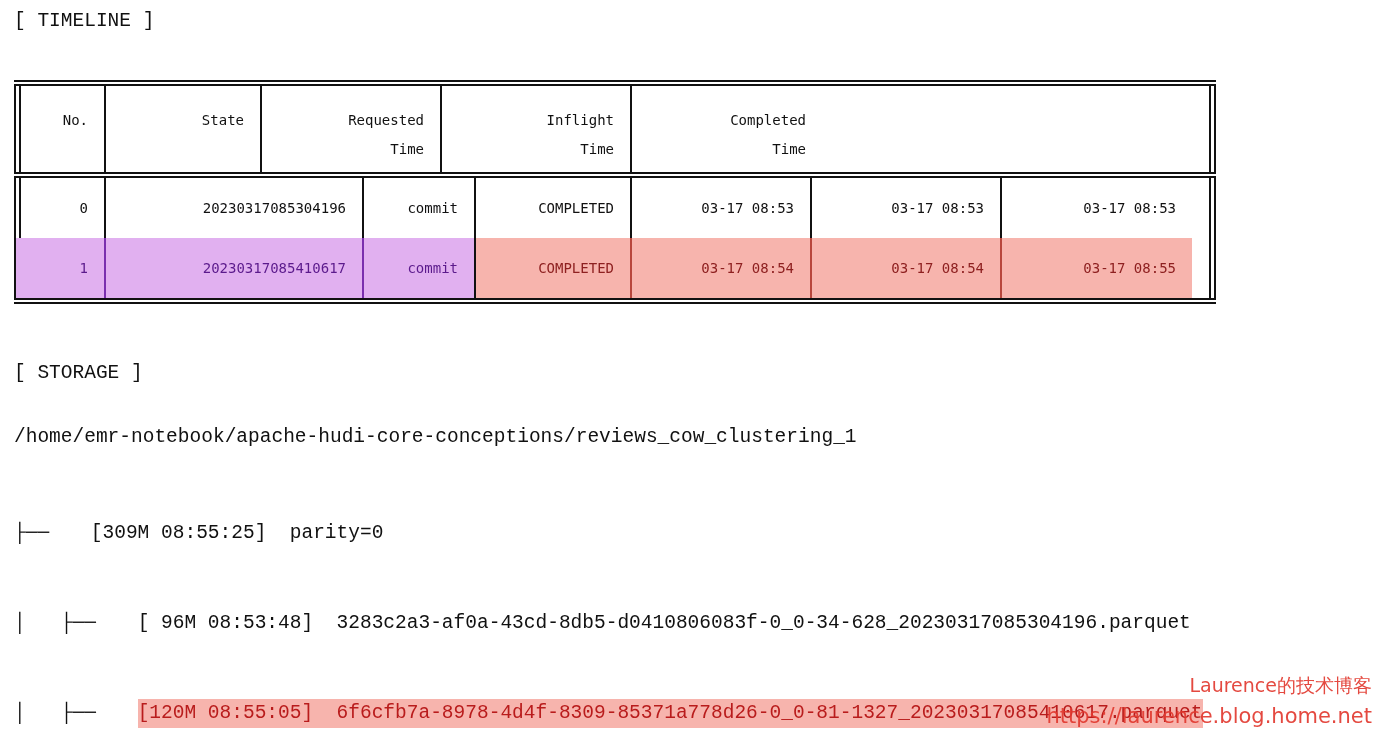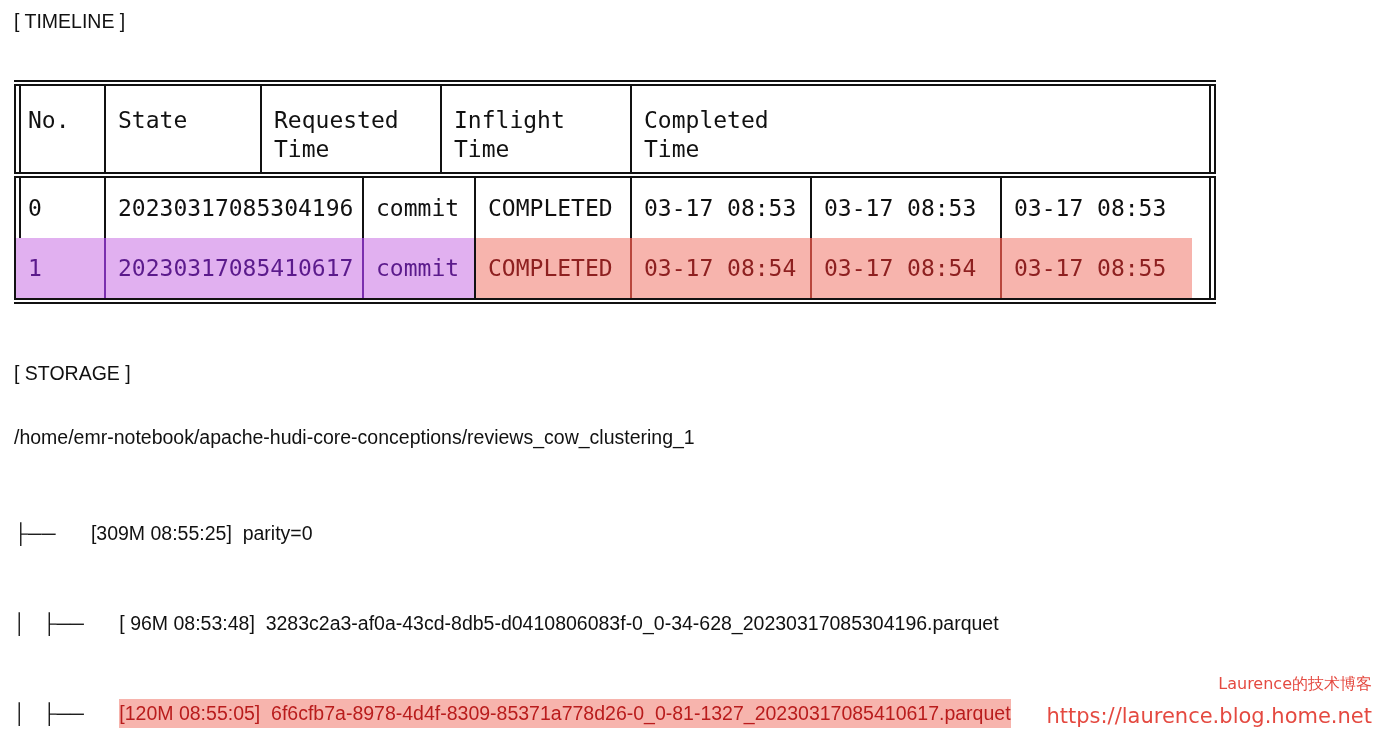--- a/index.html
+++ b/index.html
@@ -19,21 +19,21 @@
   }
 
   .page {
     position: relative;
     width: 1380px;
     height: 735px;
   }
 
   
   .mono {
-    font-family: Liberation Sans, sans-serif;
+    font-family: Liberation Mono, monospace;
     white-space: pre;
     letter-spacing: 0px;
   }
 
   .section-label {
     position: absolute;
     left: 14px;
     font-size: 19.5px;
     color: #111;
     white-space: pre;
@@ -71,28 +71,29 @@
     position: absolute;
     top: 0; bottom: 0;
     width: 2px;
     background: #111;
   }
   .tl-row::before { left: 3px; }
   .tl-row::after  { right: 3px; }
 
   .tl-cell {
     box-sizing: border-box;
-    padding: 0 0 0 12px;
+    padding: 0 16px 0 12px;
     display: flex;
     flex-direction: column;
     justify-content: center;
     white-space: pre;
-    font-size: 23px;
+    font-size: 14px;
     line-height: 29px;
     position: relative;
+    text-align: right;
   }
   .tl-cell + .tl-cell { border-left: 2px solid #111; }
 
   .c-no    { width: 88px; }
   .c-inst  { width: 258px; }
   .c-act   { width: 112px; }
   .c-state { width: 156px; }
   .c-req   { width: 180px; }
   .c-infl  { width: 190px; }
   .c-comp  { width: 192px; }
@@ -137,21 +138,21 @@
   .watermark {
     position: absolute;
     color: #e23a30;
     opacity: 0.92;
     font-family: "DejaVu Sans", "Liberation Sans", sans-serif;
     white-space: pre;
   }
   #wm-cn {
     right: 8px;
     top: 676px;
-    font-size: 16px;
+    font-size: 19px;
     letter-spacing: 0px;
   }
   #wm-url {
     right: 8px;
     top: 706px;
     font-size: 21px;
   }
 </style>
 </head>
 <body>

